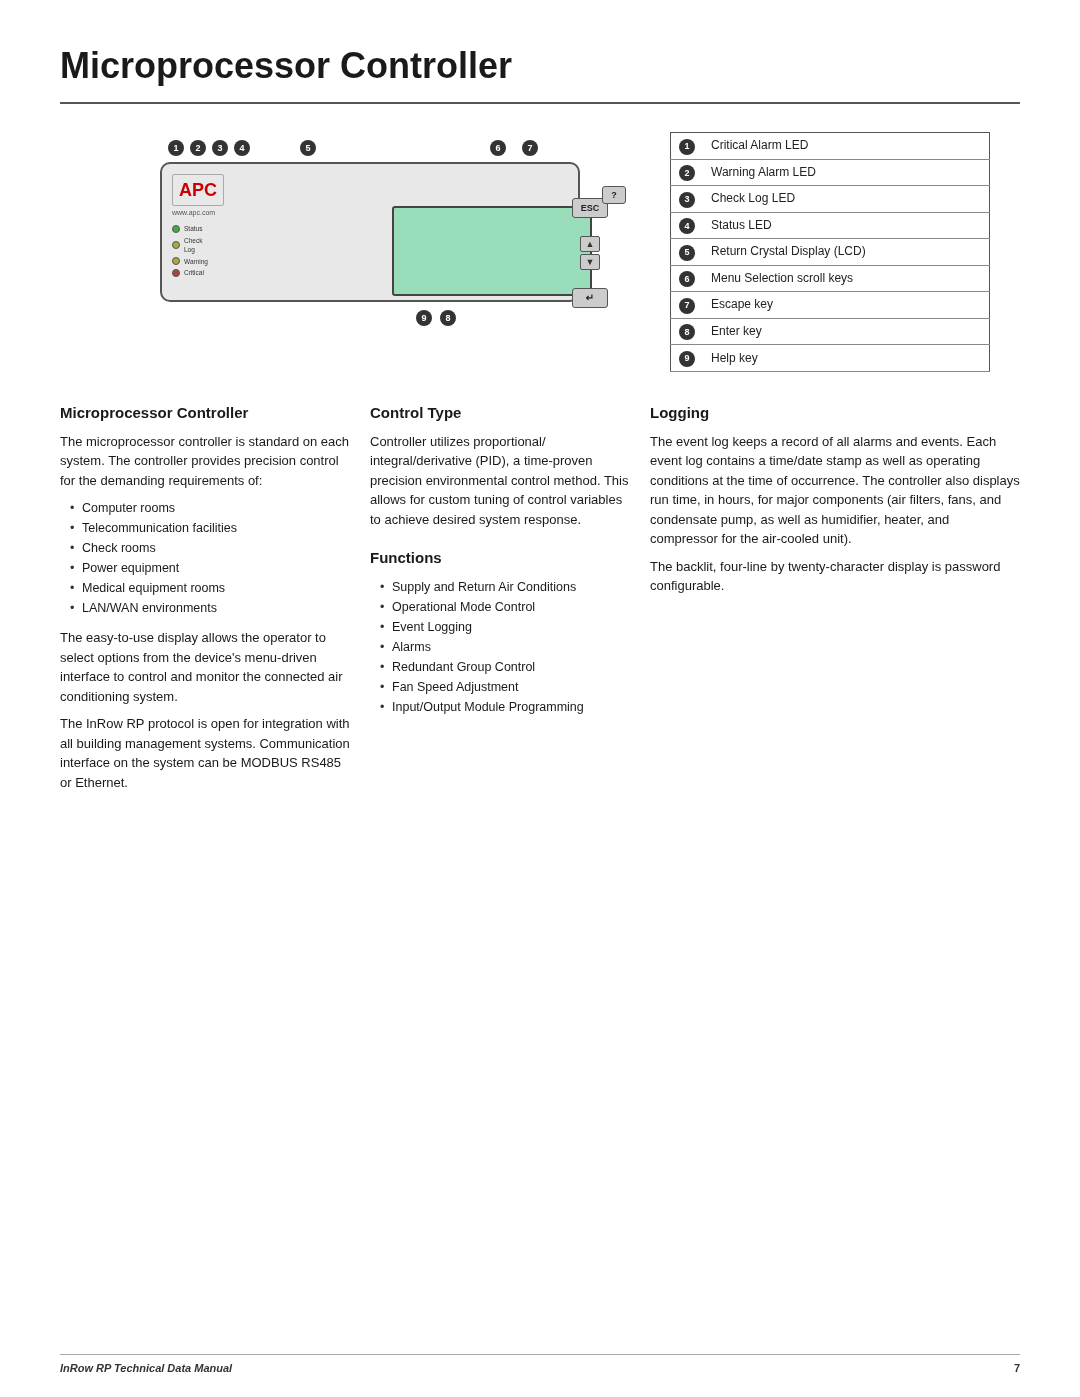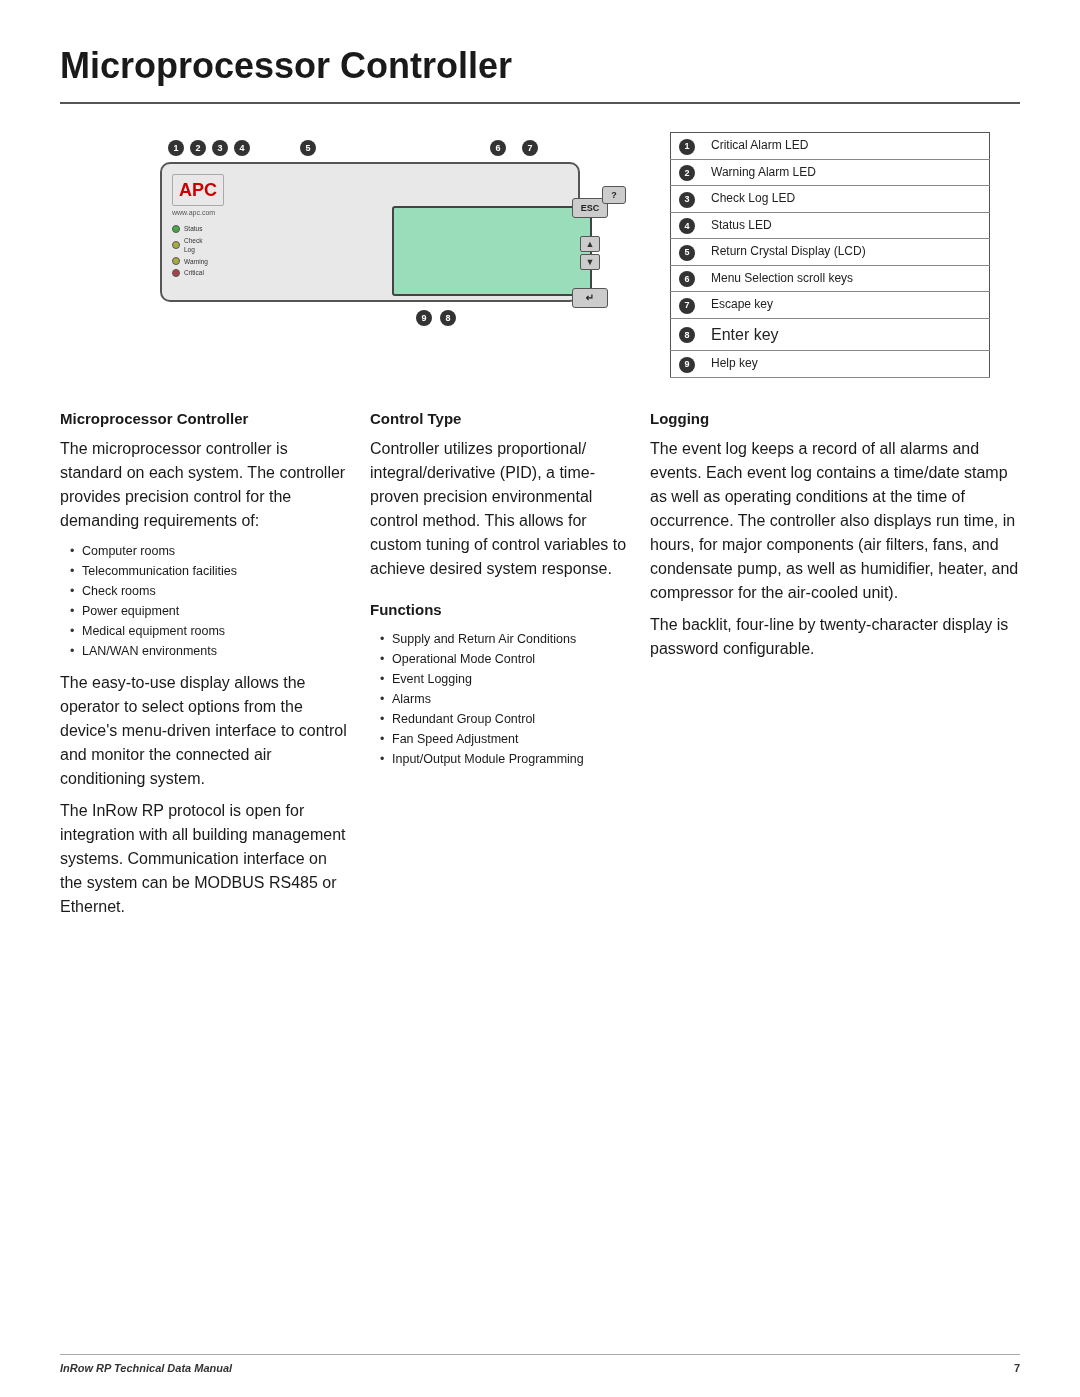--- a/index.html
+++ b/index.html
@@ -163,21 +163,21 @@
       font-size: 15px;
       font-weight: bold;
       margin-bottom: 8px;
       margin-top: 18px;
       color: #1a1a1a;
     }
     .section-heading:first-child {
       margin-top: 0;
     }
     p.body-text {
-      font-size: 16px;
+      font-size: 13px;
       line-height: 1.5;
       margin-bottom: 8px;
       color: #1a1a1a;
     }
     ul.bullet-list {
       list-style: none;
       padding-left: 10px;
       margin-bottom: 10px;
     }
     ul.bullet-list li {
@@ -311,21 +311,21 @@
         <tr>
     <td>
       <span style="display:inline-flex;align-items:center;justify-content:center;width:16px;height:16px;background:#333;color:#fff;border-radius:50%;font-size:9px;font-weight:bold;">7</span>
     </td>
     <td style="font-size:12px;">Escape key</td>
   </tr>
         <tr>
     <td>
       <span style="display:inline-flex;align-items:center;justify-content:center;width:16px;height:16px;background:#333;color:#fff;border-radius:50%;font-size:9px;font-weight:bold;">8</span>
     </td>
-    <td style="font-size:16px;">Enter key</td>
+    <td style="font-size:12px;">Enter key</td>
   </tr>
         <tr>
     <td>
       <span style="display:inline-flex;align-items:center;justify-content:center;width:16px;height:16px;background:#333;color:#fff;border-radius:50%;font-size:9px;font-weight:bold;">9</span>
     </td>
     <td style="font-size:12px;">Help key</td>
   </tr>
       </tbody>
   </table>
 </div>

